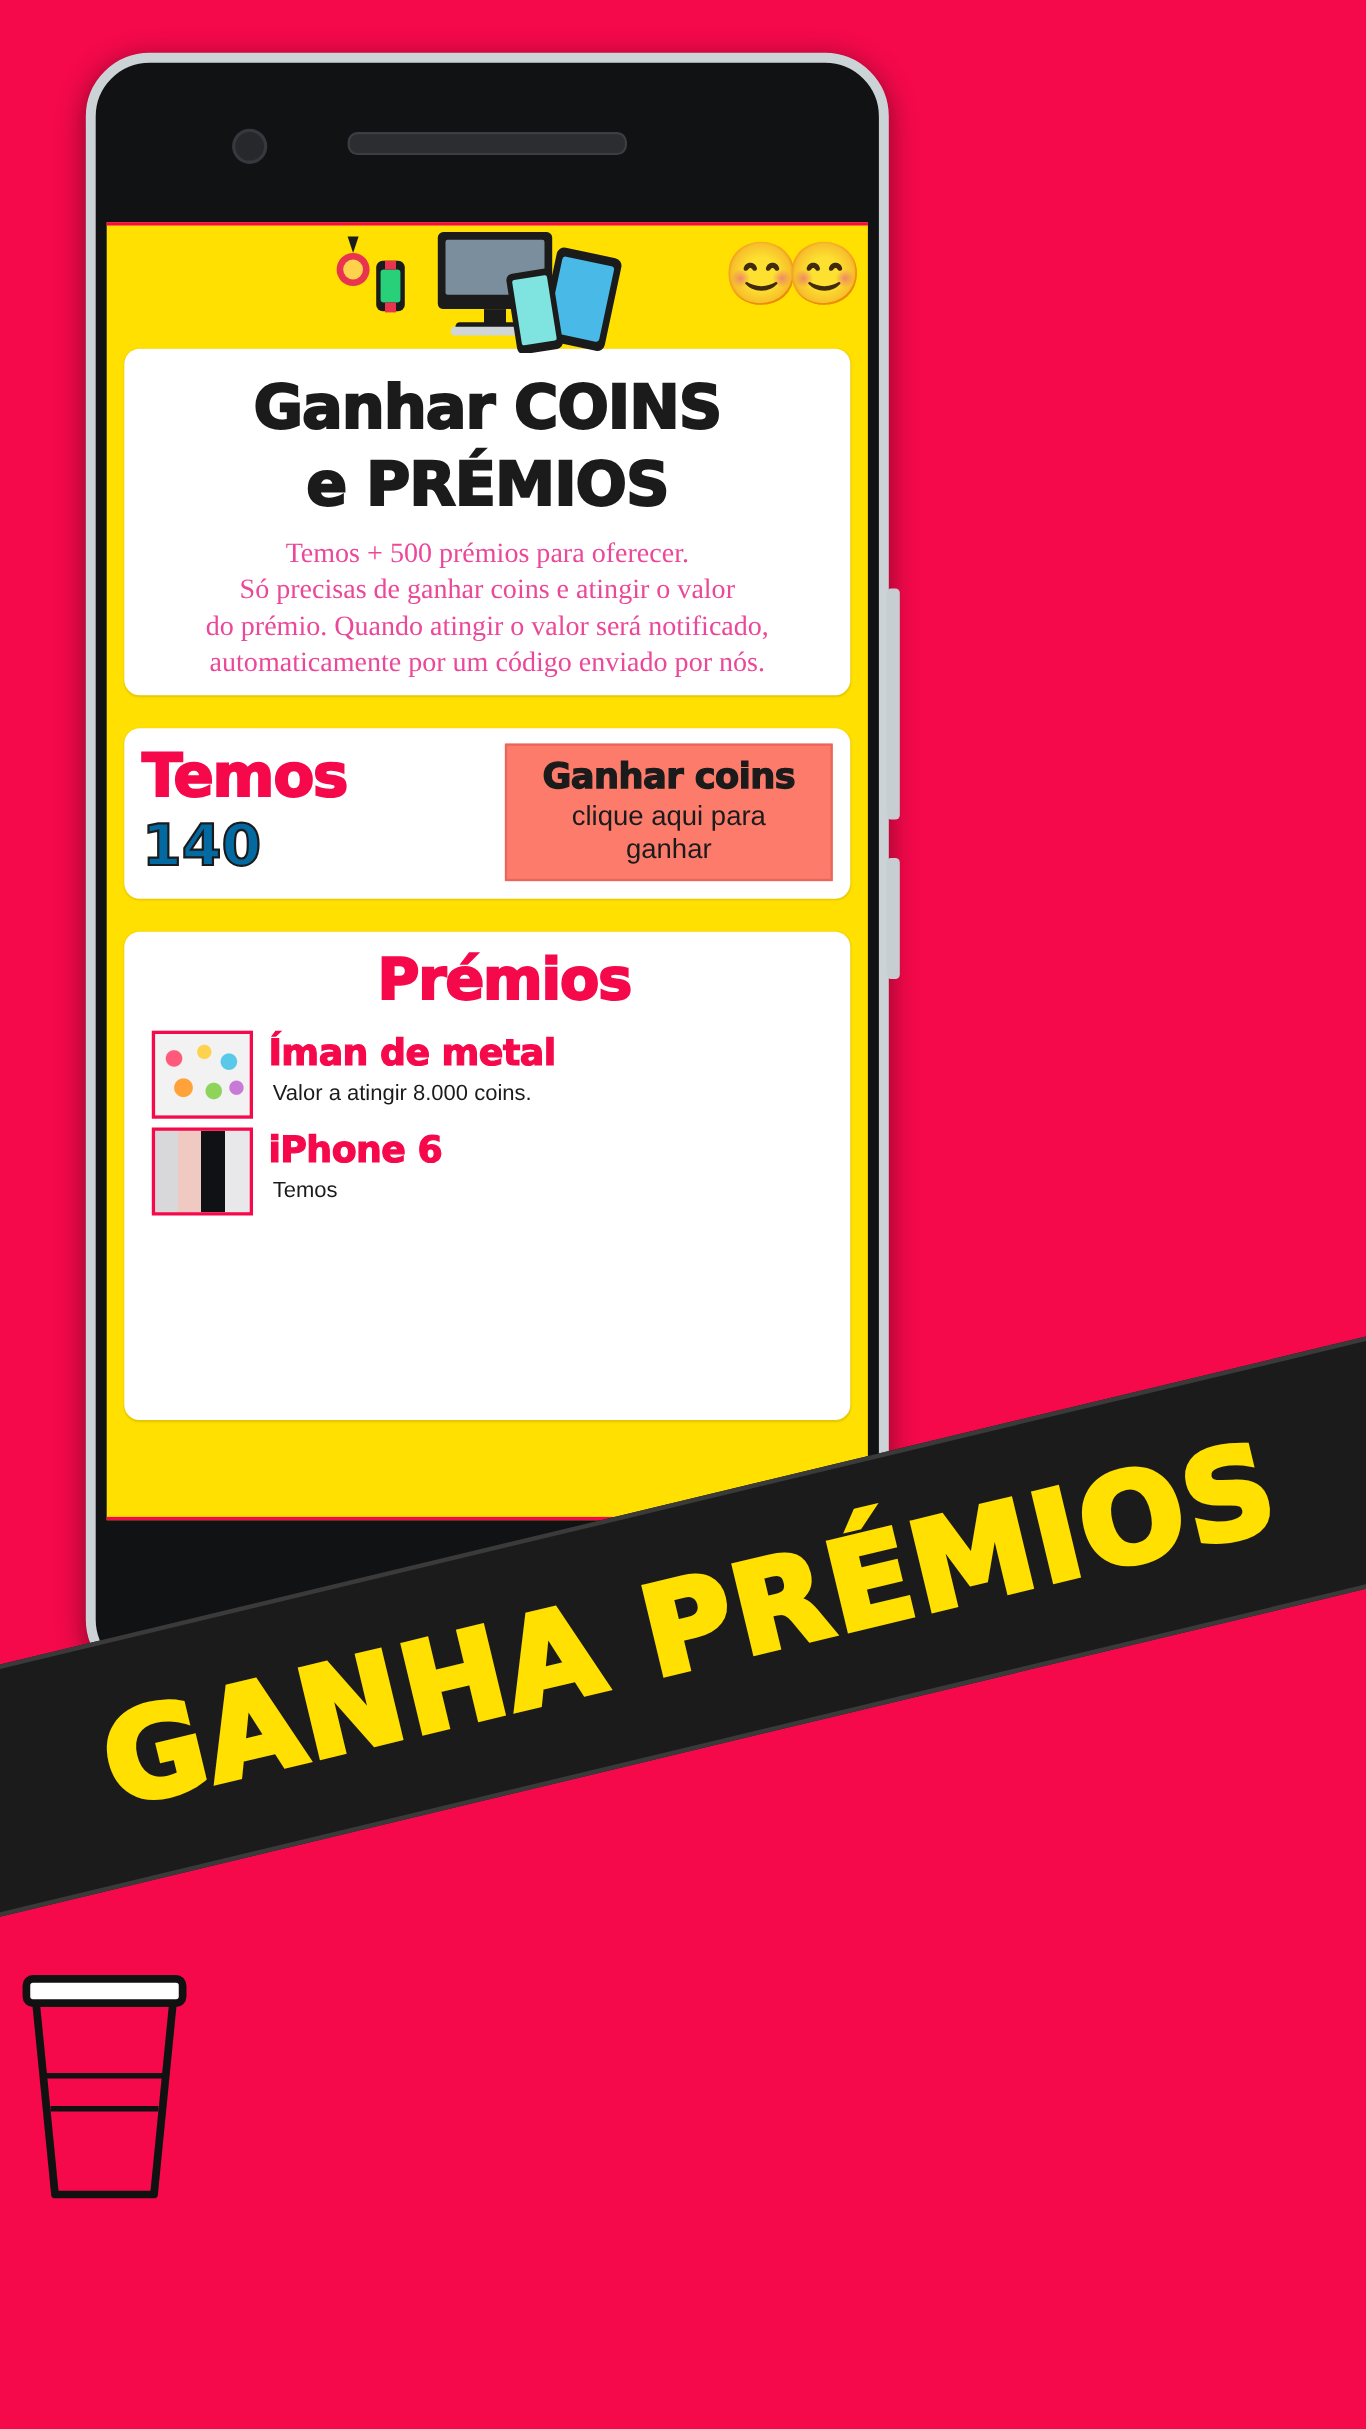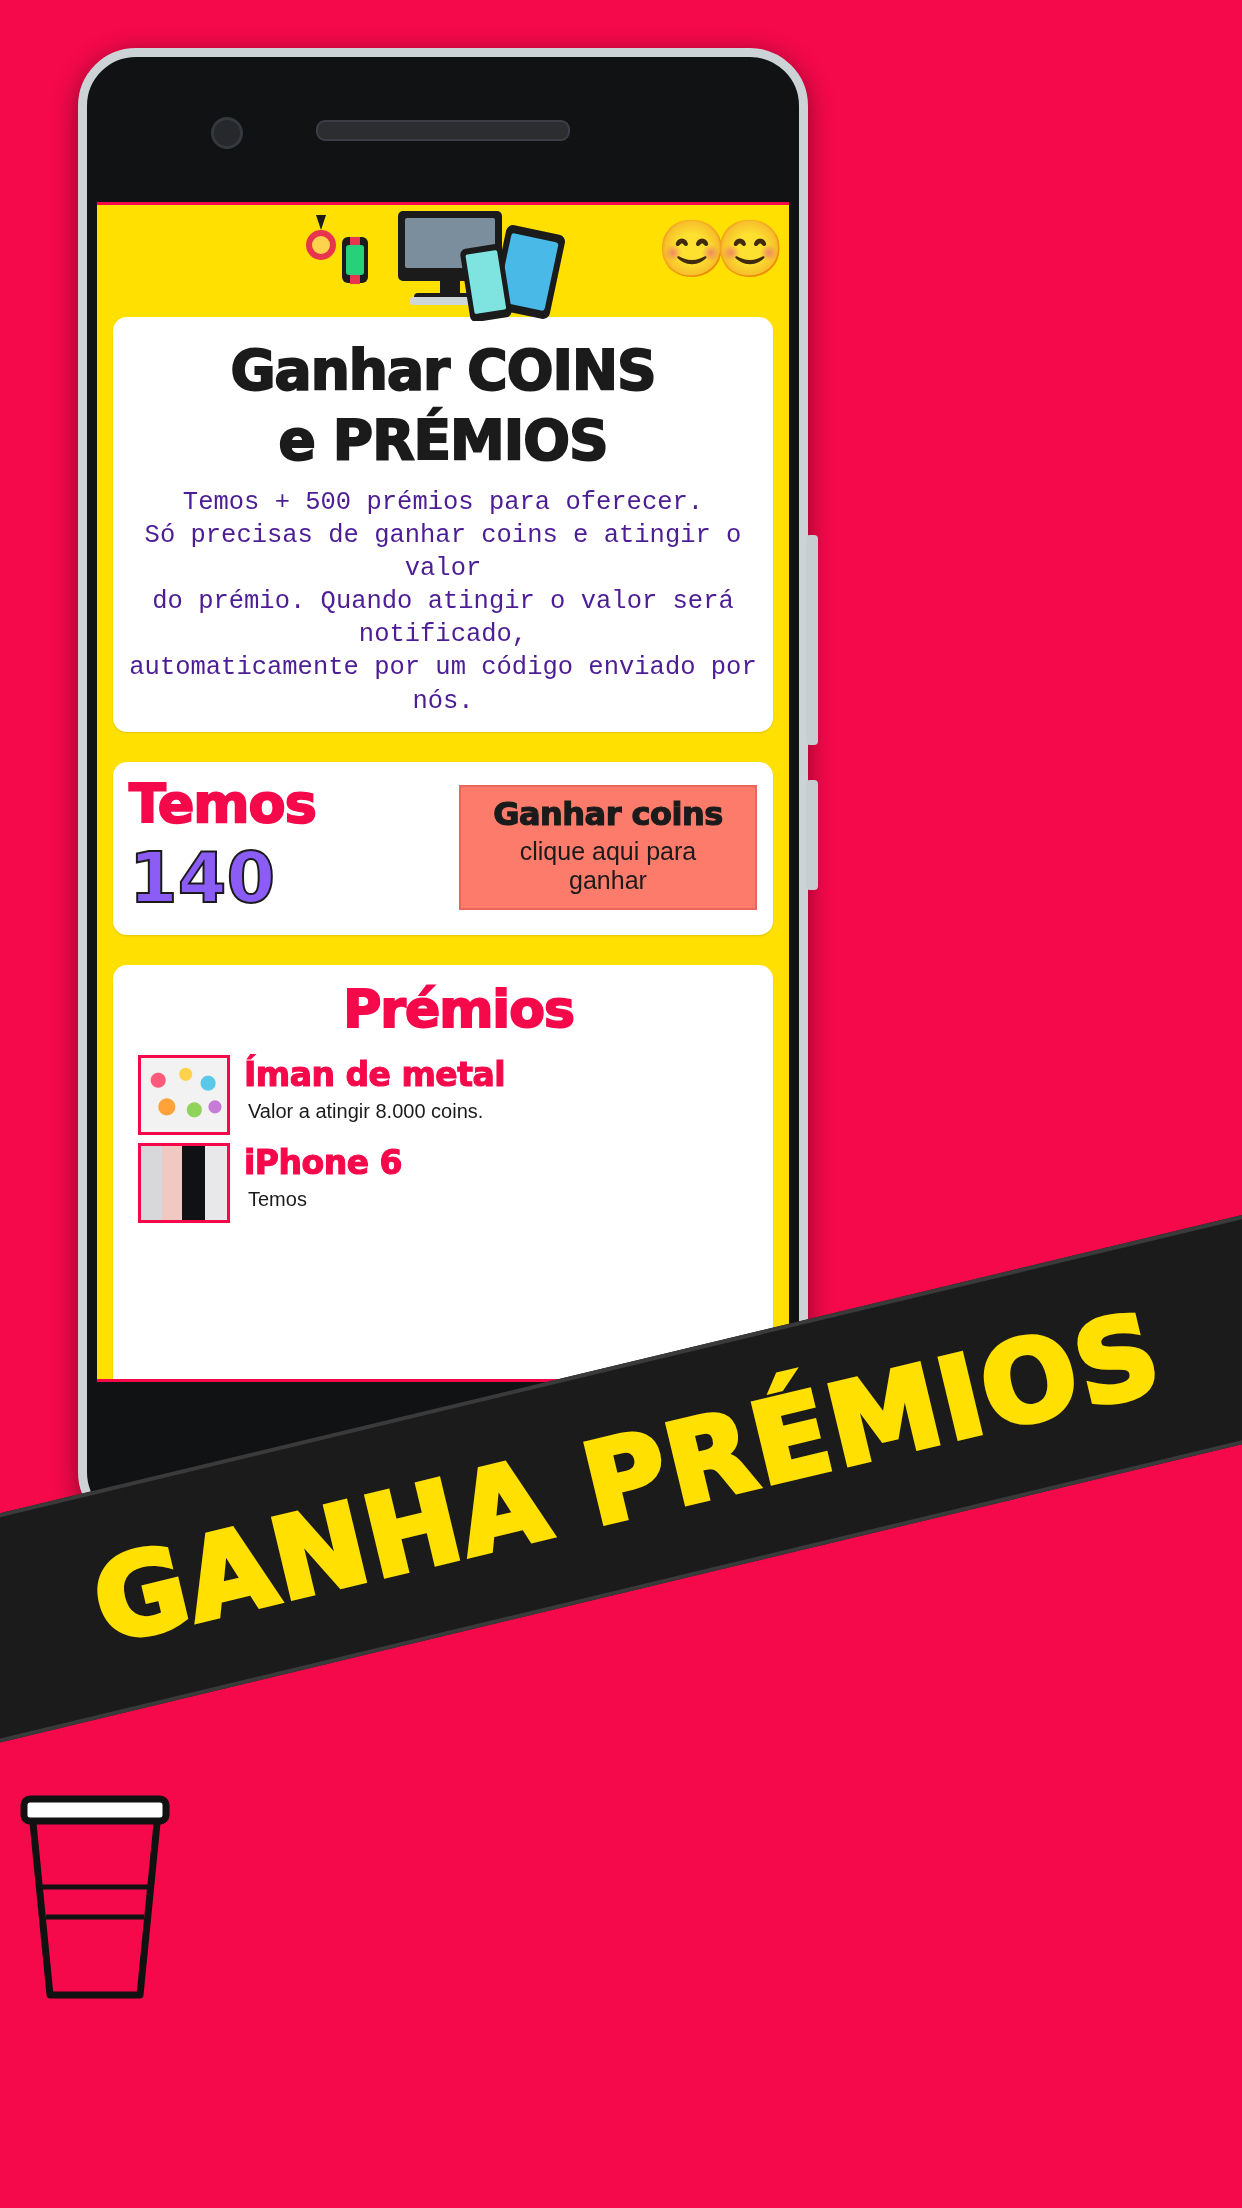--- a/index.html
+++ b/index.html
@@ -133,22 +133,22 @@
     color: #1b1b1b;
     font-size: 55px;
     line-height: 1.28;
     letter-spacing: -1px;
     -webkit-text-stroke: 2px #1b1b1b;
   }
   #hero-desc {
     margin-top: 10px;
     font-size: 25.5px;
     line-height: 1.3;
-    color: #4c1d95;
-    font-family: Liberation Mono, monospace;
+    color: #ec4899;
+    font-family: Liberation Serif, serif;
     white-space: pre-line;
   }
 
   
   #coins-card {
     display: flex;
     align-items: center;
     padding: 14px 16px 16px 16px;
   }
   #coins-left { flex: 0 0 330px; }
@@ -157,22 +157,22 @@
     font-weight: bold;
     font-size: 54px;
     color: #f5094b;
     -webkit-text-stroke: 2px #f5094b;
     letter-spacing: -1px;
     line-height: 1.05;
   }
   #coins-value {
     font-family: "DejaVu Sans", sans-serif;
     font-weight: bold;
-    font-size: 70px;
-    color: #8b5cf6;
+    font-size: 52px;
+    color: #0369a1;
     -webkit-text-stroke: 2px #1b1b1b;
     line-height: 1.15;
     margin-top: 6px;
   }
   #earn-coins-button {
     flex: 1;
     background: #fd7b6b;
     border: 2px solid #e9675a;
     text-align: center;
     padding: 8px 6px 12px 6px;

